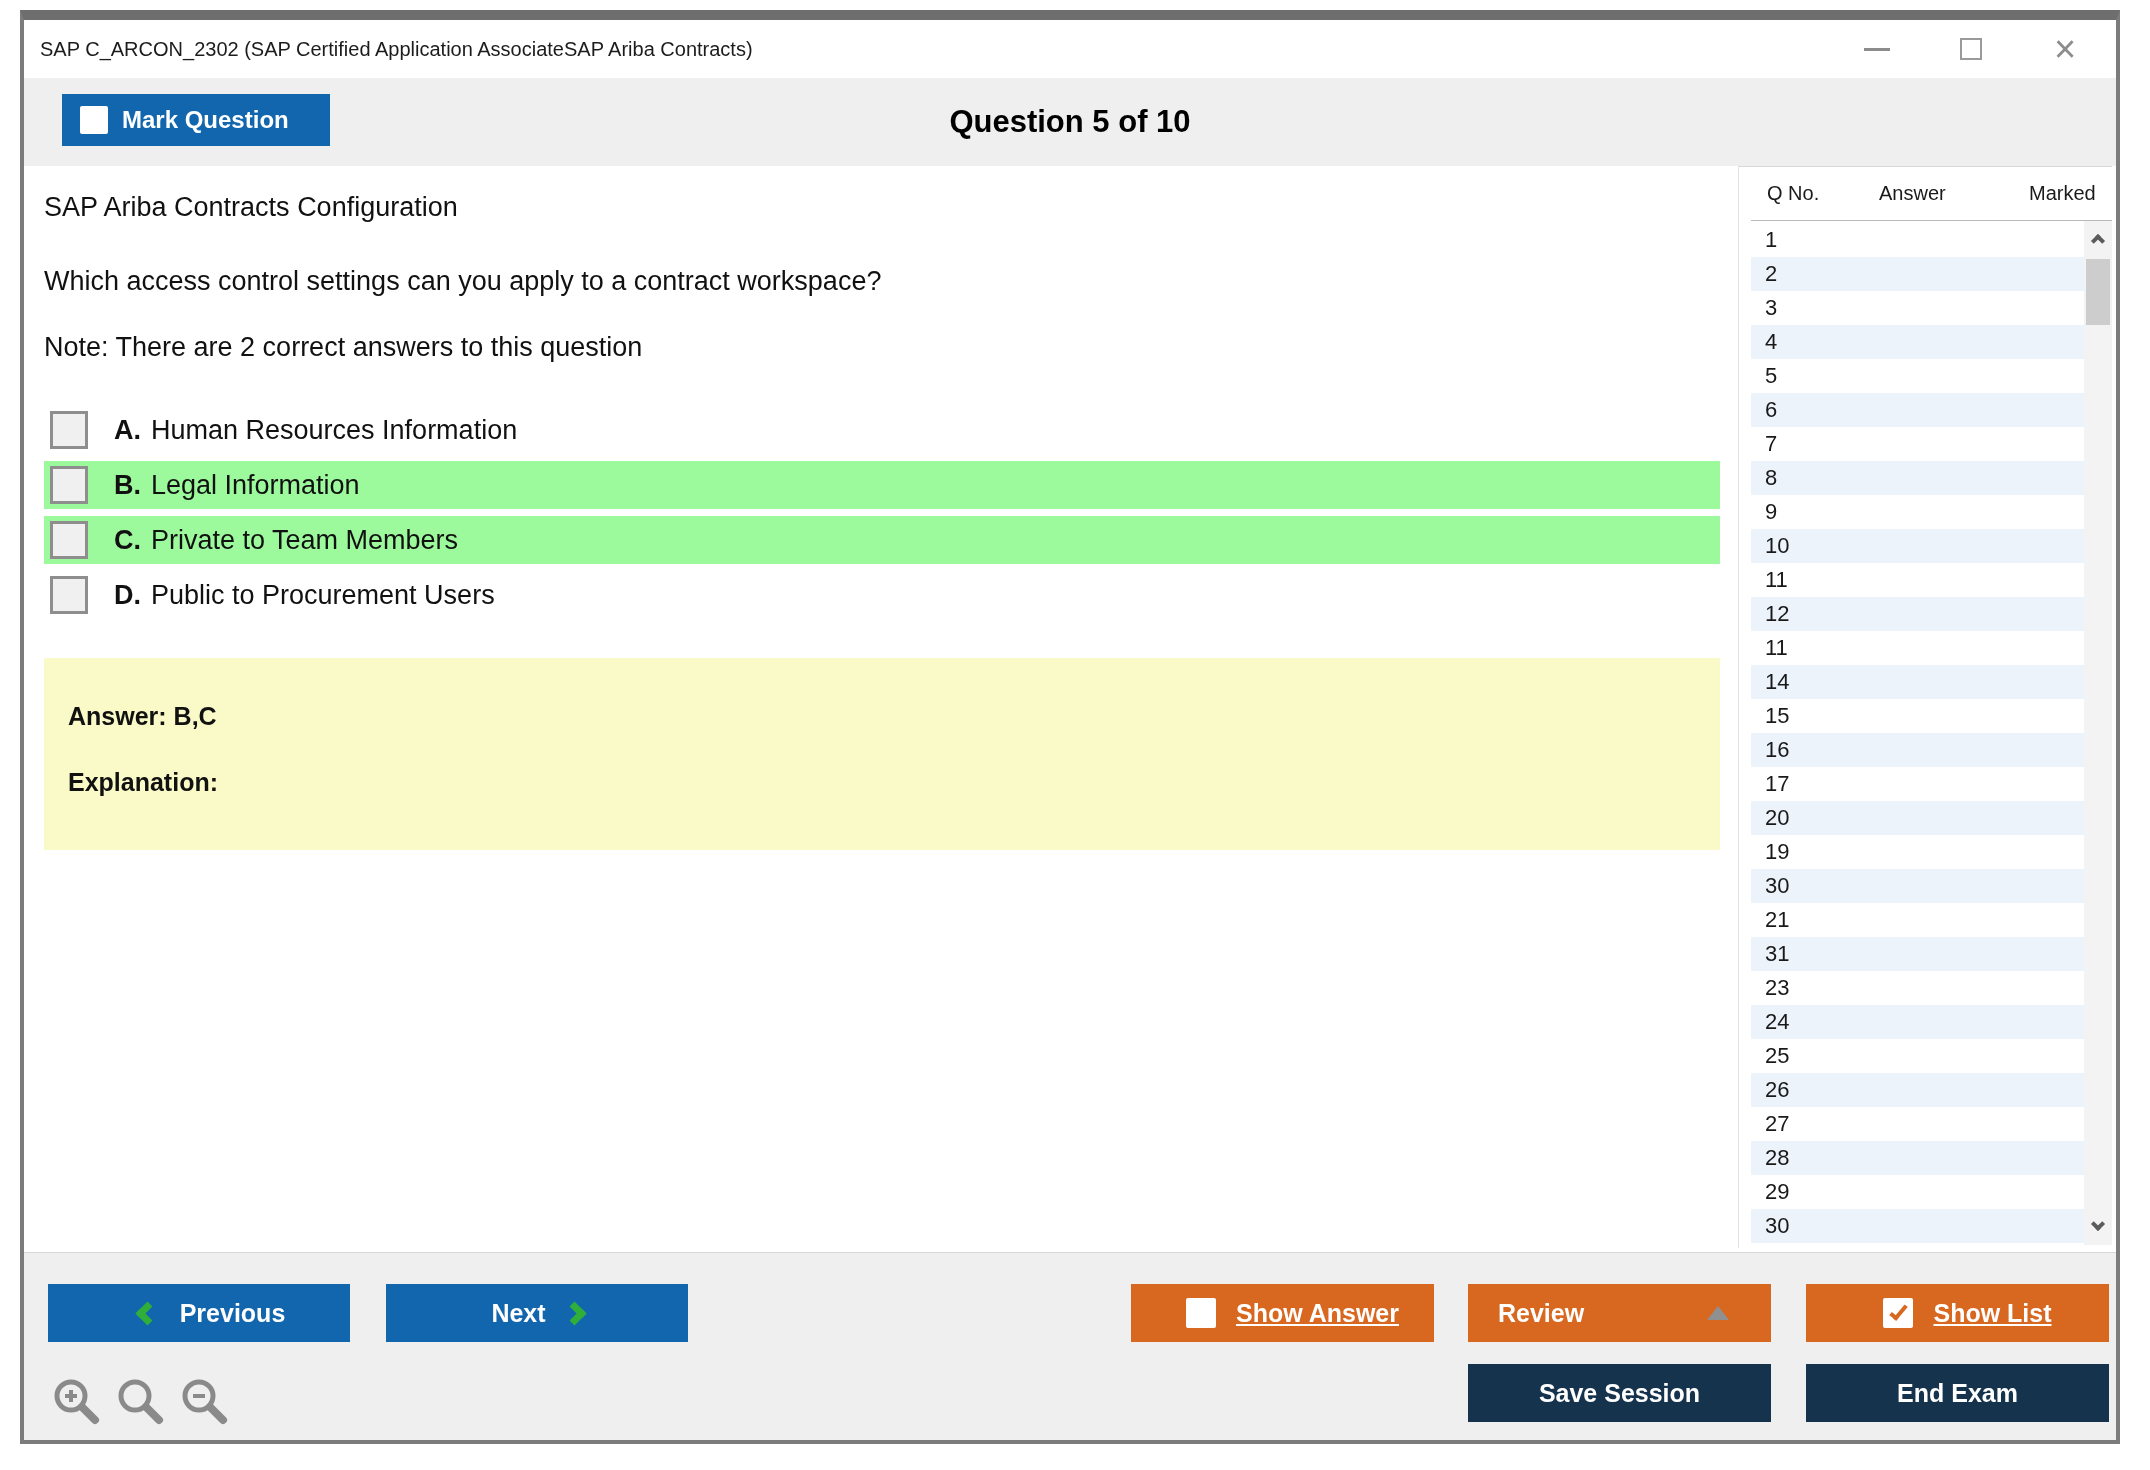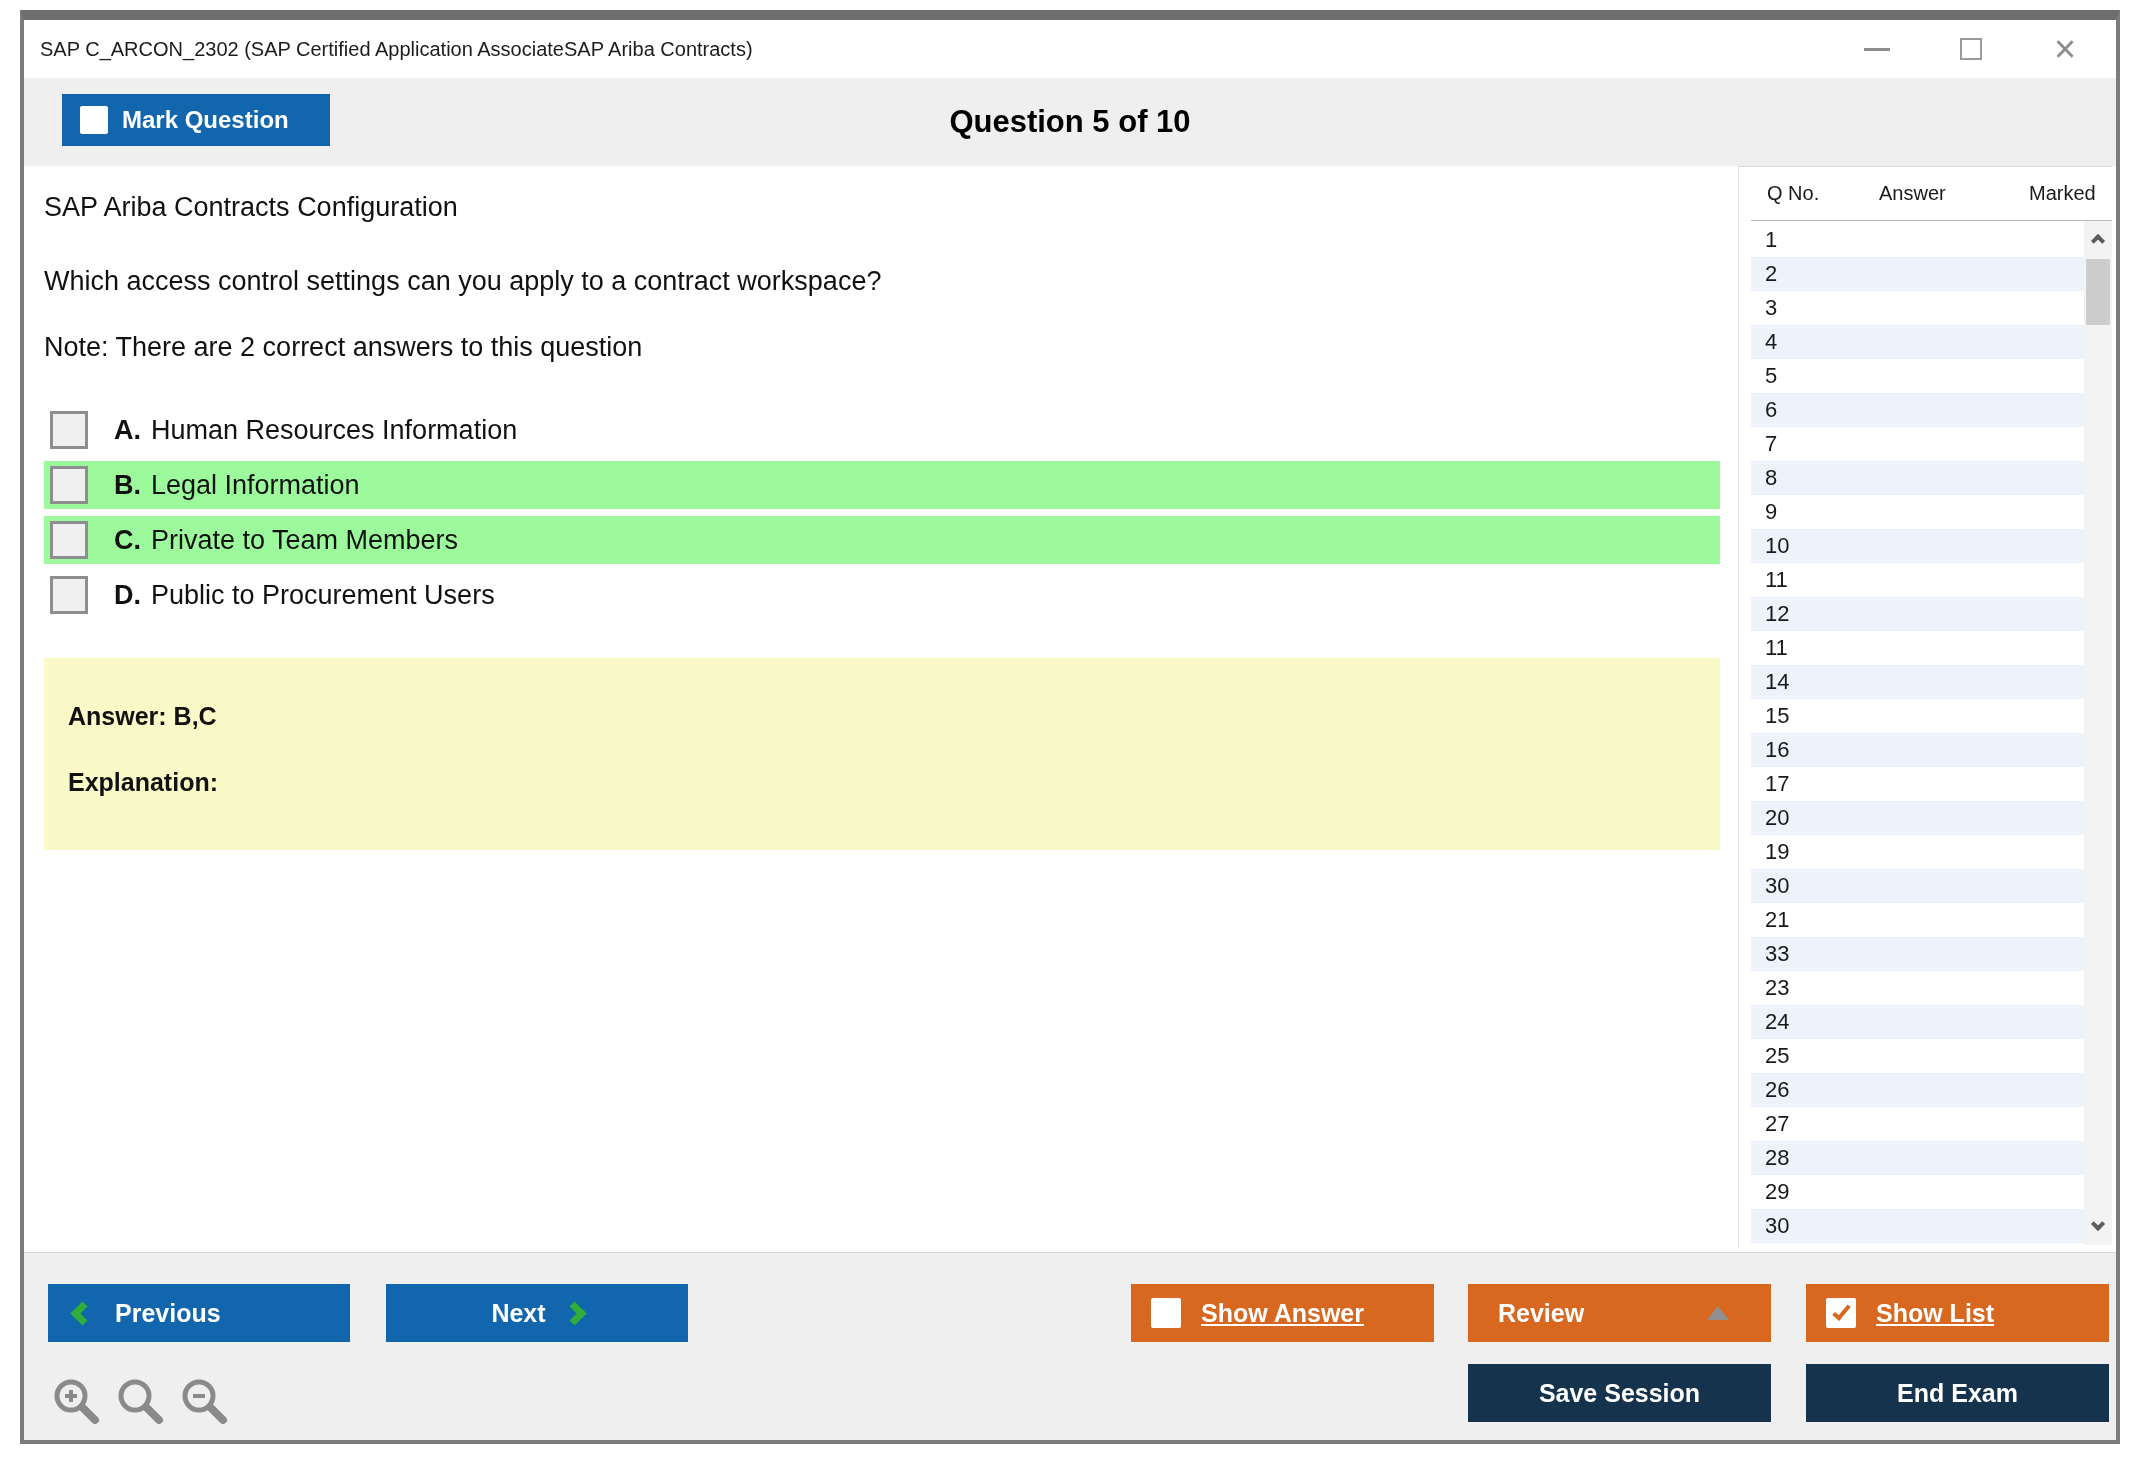--- a/index.html
+++ b/index.html
@@ -62,21 +62,21 @@
   .qrow:nth-child(even) { background: #ecf3fa; }
   .scrollbar { position: absolute; right: 0; top: 0; width: 28px; height: 100%; background: #f3f3f3; }
   .scroll-btn { position: absolute; left: 0; width: 28px; height: 34px;
     display: flex; align-items: center; justify-content: center; cursor: pointer; }
   .scroll-btn.up { top: 0; } .scroll-btn.down { bottom: 2px; }
   .scroll-thumb { position: absolute; left: 2px; top: 38px; width: 24px; height: 66px; background: #cdcdcd; cursor: pointer; }
 
   
   .footer-band { flex: 0 0 188px; background: #f0efef; border-top: 1px solid #d8d8d8; position: relative; }
   .btn { position: absolute; height: 58px; display: flex; align-items: center; cursor: pointer;
-    font-size: 25px; font-weight: bold; color: #fff; }
+    font-size: 25px; font-weight: bold; color: #fff; justify-content: center; }
   .btn-blue { background: #1166ae; }
   .btn-orange { background: #d8671f; }
   .btn-dark { background: #16334d; justify-content: center; }
   .btn-prev { left: 24px;  top: 31px; width: 302px; padding-left: 26px; }
   .btn-prev .lbl { margin-left: 24px; }
   .btn-next { left: 362px; top: 31px; width: 302px; justify-content: center; }
   .btn-next .lbl { margin-right: 20px; }
   .btn-show-answer { left: 1107px; top: 31px; width: 303px; }
   .btn-review      { left: 1444px; top: 31px; width: 303px; }
   .btn-review .lbl { margin-left: 30px; }
@@ -186,21 +186,21 @@
             <div class="qrow">12</div>
             <div class="qrow">11</div>
             <div class="qrow">14</div>
             <div class="qrow">15</div>
             <div class="qrow">16</div>
             <div class="qrow">17</div>
             <div class="qrow">20</div>
             <div class="qrow">19</div>
             <div class="qrow">30</div>
             <div class="qrow">21</div>
-            <div class="qrow">33</div>
+            <div class="qrow">31</div>
             <div class="qrow">23</div>
             <div class="qrow">24</div>
             <div class="qrow">25</div>
             <div class="qrow">26</div>
             <div class="qrow">27</div>
             <div class="qrow">28</div>
             <div class="qrow">29</div>
             <div class="qrow">30</div>
           </div>
         <div class="scrollbar">

